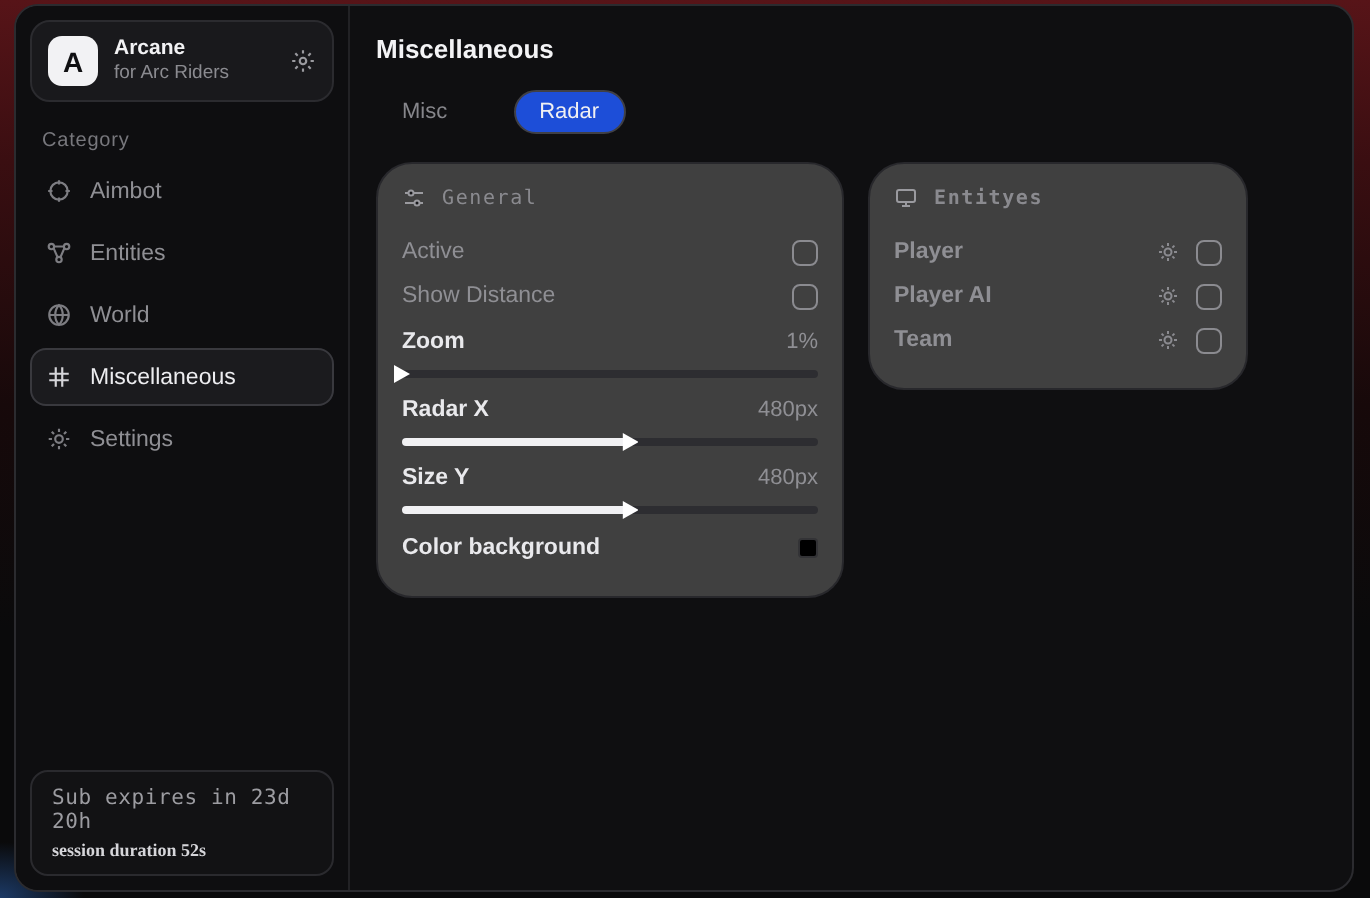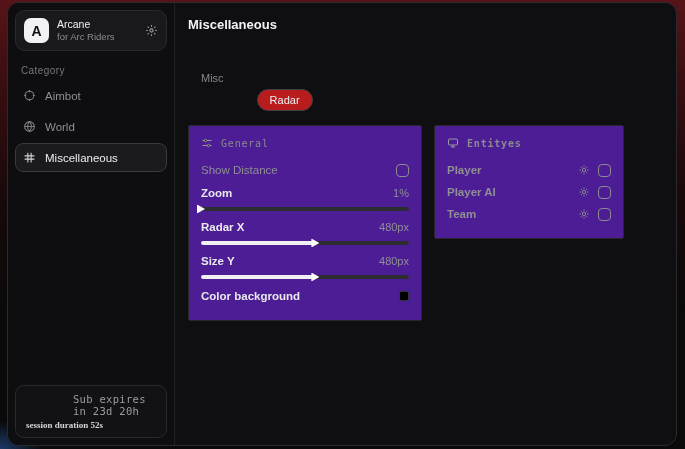--- a/index.html
+++ b/index.html
@@ -35,21 +35,21 @@
     display:flex; align-items:center; gap:8px;
   }
   .logo {
     width:25px; height:25px; border-radius:7px;
     background:#f2f2f4; color:#101012;
     font-weight:bold; font-size:14px;
     display:flex; align-items:center; justify-content:center;
     flex:0 0 25px;
   }
   .app-meta { flex:1; line-height:1.25; }
-  .app-name { color:#f2f2f4; font-size:10.5px; font-weight:normal; }
+  .app-name { color:#f2f2f4; font-size:10.5px; font-weight:bold; }
   .app-sub { color:#8b8b90; font-size:9.5px; }
   .icon { display:inline-flex; align-items:center; justify-content:center; color:#9a9a9f; }
   .icon svg { display:block; }
   .category {
     color:#77777c; font-size:10px; letter-spacing:0.4px;
     margin:10px 0 4px 13px;
   }
   .nav { display:flex; flex-direction:column; padding:0 7px; }
   .nav-item {
     display:flex; align-items:center; gap:9px;
@@ -67,47 +67,46 @@
   .nav-item.active .icon { color:#d5d5d9; }
   .side-footer {
     margin:auto 7px 7px 7px;
     border:1px solid #2a2a2e;
     border-radius:9px;
     background:#121214;
     padding:7px 10px;
   }
   .foot-line1 {
     font-family:"DejaVu Sans Mono", monospace;
-    color:#9c9ca1; font-size:10.5px; letter-spacing:0.3px;margin-left:47px;
+    color:#9c9ca1; font-size:10.5px; letter-spacing:0.3px;
   }
   .foot-line2 {
     font-family:Liberation Serif, serif;
     color:#d6d6da; font-size:9px; font-weight:bold; margin-top:3px;
   }
   
   .main { flex:1; display:flex; flex-direction:column; padding:14px 12px 12px 13px; }
   .page-title { color:#f3f3f5; font-size:13px; font-weight:bold; }
   .tabbar { display:flex; align-items:center; gap:20px; margin:13px 0 14px 0; }
   .tab {
     font-size:11px; color:#86868b;
     padding:4px 12px; border-radius:13px;
     border:1px solid transparent;
     cursor:default;
   }
   .tab.active {
-    background:#b91c1c;
+    background:#1d4ed8;
     border-color:#404046;
     color:#f0f0f2;
-    margin-top:44px;
   }
   .panels { display:flex; gap:12px; align-items:flex-start; }
   .panel {
-    background:#4c1d95;
+    background:#404040;
     border:1px solid #28282c;
-    border-radius:2px;
+    border-radius:18px;
     padding:11px 12px 13px 12px;
   }
   .panel-general { width:234px; }
   .panel-entities { width:190px;font-weight:bold; }
   .panel-head {
     display:flex; align-items:center; gap:8px;
     color:#8a8a8f;
     font-family:"DejaVu Sans Mono", monospace;
     font-size:10px; letter-spacing:0.8px;
     margin-bottom:10px;
@@ -174,33 +173,53 @@
           <svg width="13" height="13" viewBox="0 0 24 24" fill="none" stroke="currentColor" stroke-width="2">
             <circle cx="12" cy="12" r="8"></circle>
               <path d="M12 2v4M12 18v4M2 12h4M18 12h4"></path>
           </svg>
         </span>
         <span>Aimbot</span>
       </div>
       <div class="nav-item">
         <span class="icon">
           <svg width="13" height="13" viewBox="0 0 24 24" fill="none" stroke="currentColor" stroke-width="2">
+            <circle cx="5" cy="6" r="2.5"></circle>
+              <circle cx="19" cy="6" r="2.5"></circle>
+              <circle cx="12" cy="18" r="2.5"></circle>
+            <path d="M7 7.5l3.5 8M17 7.5l-3.5 8M7.5 6h9"></path>
+          </svg>
+        </span>
+        <span>Entities</span>
+      </div>
+      <div class="nav-item">
+        <span class="icon">
+          <svg width="13" height="13" viewBox="0 0 24 24" fill="none" stroke="currentColor" stroke-width="2">
             <circle cx="12" cy="12" r="9"></circle>
               <path d="M3 12h18M12 3c2.5 2.5 3.5 5.5 3.5 9s-1 6.5-3.5 9c-2.5-2.5-3.5-5.5-3.5-9s1-6.5 3.5-9z"></path>
           </svg>
         </span>
         <span>World</span>
       </div>
       <div class="nav-item active">
         <span class="icon">
           <svg width="13" height="13" viewBox="0 0 24 24" fill="none" stroke="currentColor" stroke-width="2">
             <path d="M9 3v18M15 3v18M3 9h18M3 15h18"></path>
           </svg>
         </span>
         <span>Miscellaneous</span>
+      </div>
+      <div class="nav-item">
+        <span class="icon">
+          <svg width="13" height="13" viewBox="0 0 24 24" fill="none" stroke="currentColor" stroke-width="2">
+            <circle cx="12" cy="12" r="3.5"></circle>
+            <path d="M12 2.5v3M12 18.5v3M2.5 12h3M18.5 12h3M5.3 5.3l2.1 2.1M16.6 16.6l2.1 2.1M5.3 18.7l2.1-2.1M16.6 7.4l2.1-2.1"></path>
+          </svg>
+        </span>
+        <span>Settings</span>
       </div>
     </div>
 
     <div class="side-footer">
       <div class="foot-line1">Sub expires in 23d 20h</div>
       <div class="foot-line2">session duration 52s</div>
     </div>
   </div>
 
   <div class="main">
@@ -219,20 +238,24 @@
           <span class="icon">
             <svg width="12" height="12" viewBox="0 0 24 24" fill="none" stroke="currentColor" stroke-width="2">
               <path d="M3 7h18M3 17h18"></path>
                 <circle cx="9" cy="7" r="2.5" fill="#18181b"></circle>
                 <circle cx="15" cy="17" r="2.5" fill="#18181b"></circle>
             </svg>
           </span>
           <span>General</span>
         </div>
 
+        <div class="row">
+          <span class="lbl">Active</span>
+          <span class="checkbox"></span>
+        </div>
         <div class="row">
           <span class="lbl">Show Distance</span>
           <span class="checkbox"></span>
         </div>
 
         <div class="slider-row">
           <div class="row">
             <span class="lbl bright">Zoom</span>
             <span class="val">1%</span>
           </div>

